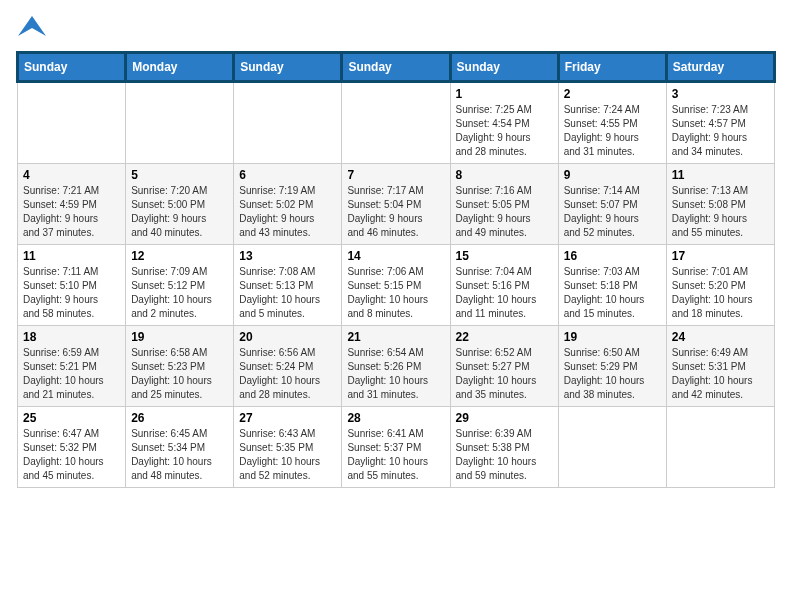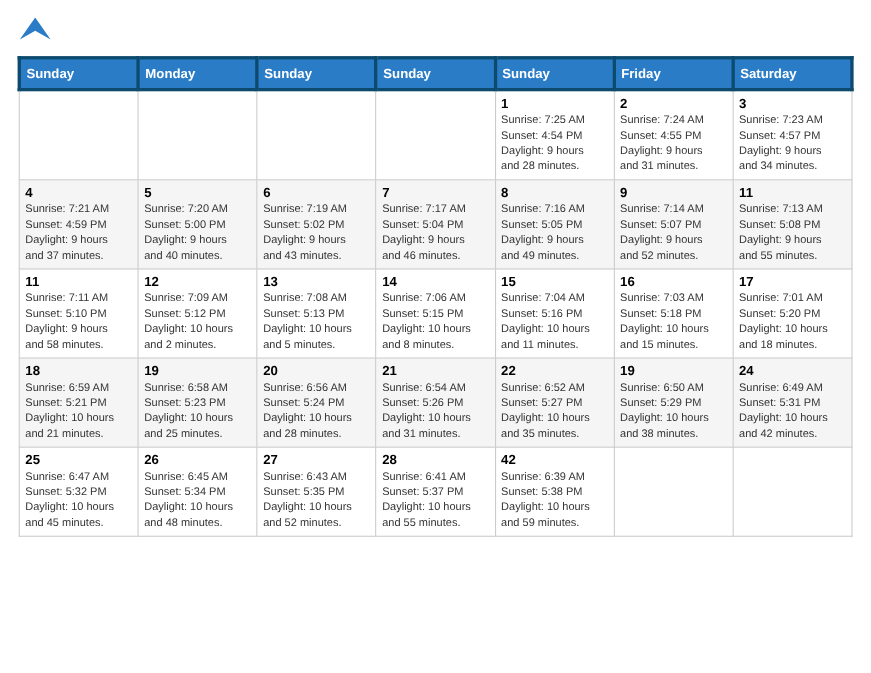--- a/index.html
+++ b/index.html
@@ -243,20 +243,20 @@
         </td>
         <td>
           <span class="day-number">27</span>
           <div class="day-info">Sunrise: 6:43 AM<br>Sunset: 5:35 PM<br>Daylight: 10 hours<br>and 52 minutes.</div>
         </td>
         <td>
           <span class="day-number">28</span>
           <div class="day-info">Sunrise: 6:41 AM<br>Sunset: 5:37 PM<br>Daylight: 10 hours<br>and 55 minutes.</div>
         </td>
         <td>
-          <span class="day-number">42</span>
+          <span class="day-number">29</span>
           <div class="day-info">Sunrise: 6:39 AM<br>Sunset: 5:38 PM<br>Daylight: 10 hours<br>and 59 minutes.</div>
         </td>
         <td class="empty-cell"></td>
         <td class="empty-cell"></td>
       </tr>
     </tbody>
 </table>
 
 </body></html>

